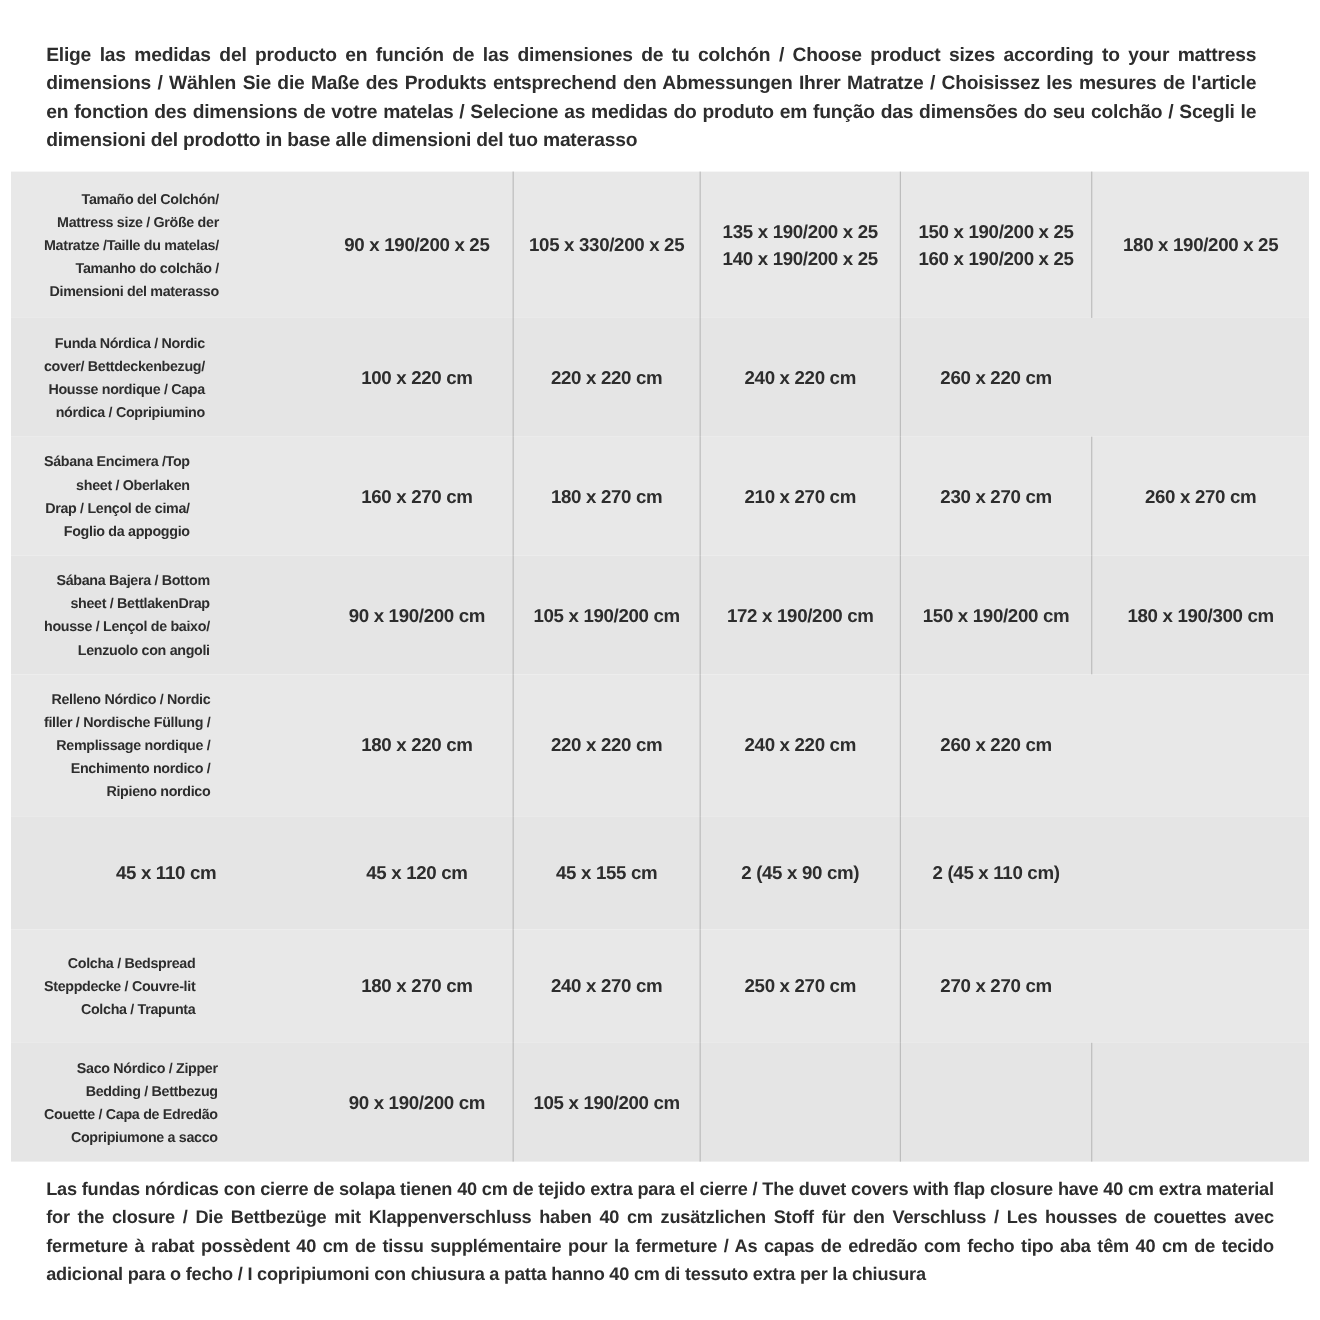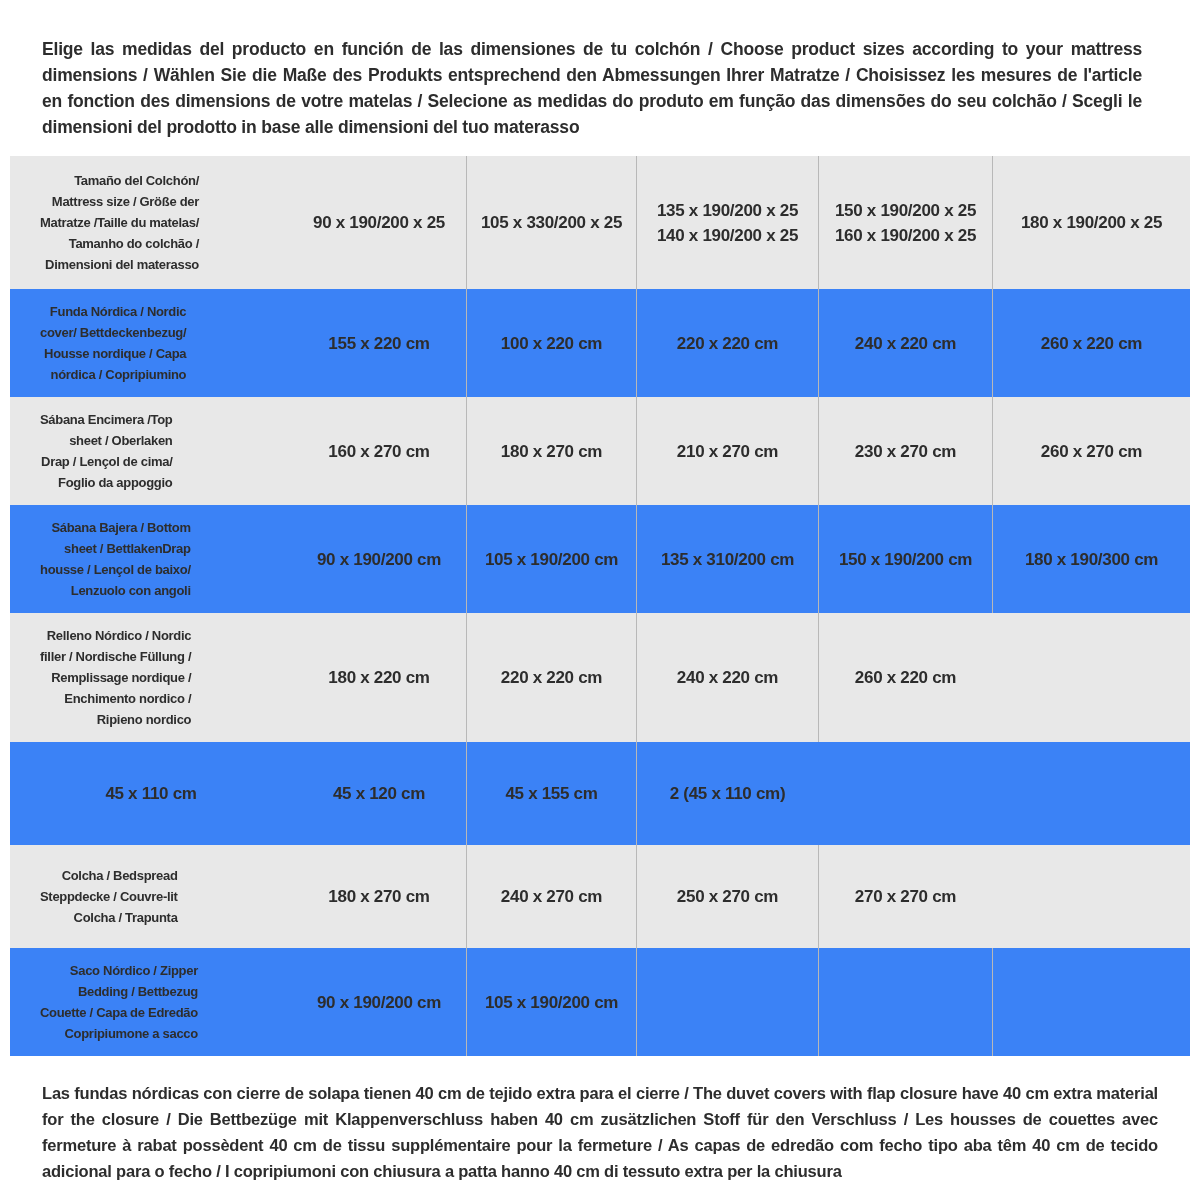--- a/index.html
+++ b/index.html
@@ -26,21 +26,21 @@
   .size-table {
     margin: 0 10px;
     width: 1180px;
   }
   .row {
     display: grid;
     grid-template-columns: 282px 174px 170px 182px 174px 198px;
     min-height: 103px;
   }
   .row.gray { background: #e8e8e8; }
-  .row.white { background: #3b82f6; }
+  .row.white { background: #e5e5e5; }
   .row.header { min-height: 133px; }
   .cell {
     display: flex;
     align-items: center;
     box-sizing: border-box;
     font-weight: bold;
     white-space: pre-line;
   }
   .cell.label {
     padding: 12px 8px 12px 30px;
@@ -54,21 +54,21 @@
     text-align: center;
     padding: 8px 4px;
     font-size: 17px;
     line-height: 25px;
     letter-spacing: -0.3px;
   }
   .row .cell:nth-child(n+3) {
     border-left: 1px solid #b8b8b8;
   }
   .footnote {
-    margin: 24px 42px 30px 42px;
+    margin: 12px 42px 30px 42px;
     font-size: 16.5px;
     font-weight: bold;
     line-height: 26px;
     text-align: justify;
     letter-spacing: -0.2px;
   }
 </style>
 </head>
 <body>
 
@@ -91,21 +91,20 @@
       <div class="cell val">150 x 190/200 x 25
 160 x 190/200 x 25</div>
       <div class="cell val">180 x 190/200 x 25</div>
     </div>
 
     <div class="row white">
       <div class="cell label">Funda Nórdica /  Nordic
 cover/ Bettdeckenbezug/
 Housse nordique  / Capa
 nórdica / Copripiumino</div>
-      <div class="cell val">155 x 220 cm</div>
       <div class="cell val">100 x 220 cm</div>
       <div class="cell val">220 x 220 cm</div>
       <div class="cell val">240 x 220 cm</div>
       <div class="cell val">260 x 220 cm</div>
     </div>
 
     <div class="row gray">
       <div class="cell label">Sábana Encimera /Top
 sheet / Oberlaken
 Drap / Lençol de cima/
@@ -117,41 +116,42 @@
       <div class="cell val">260 x 270 cm</div>
     </div>
 
     <div class="row white">
       <div class="cell label">Sábana Bajera / Bottom
 sheet / BettlakenDrap
 housse / Lençol de baixo/
 Lenzuolo con angoli</div>
       <div class="cell val">90 x 190/200 cm</div>
       <div class="cell val">105 x 190/200 cm</div>
-      <div class="cell val">135 x 310/200 cm</div>
+      <div class="cell val">172 x 190/200 cm</div>
       <div class="cell val">150 x 190/200 cm</div>
       <div class="cell val">180 x 190/300 cm</div>
     </div>
 
     <div class="row gray">
       <div class="cell label">Relleno Nórdico / Nordic
 filler / Nordische Füllung /
 Remplissage nordique /
 Enchimento nordico /
 Ripieno nordico</div>
       <div class="cell val">180 x 220 cm</div>
       <div class="cell val">220 x 220 cm</div>
       <div class="cell val">240 x 220 cm</div>
       <div class="cell val">260 x 220 cm</div>
     </div>
 
     <div class="row white">
       <div class="cell val">45 x 110 cm</div>
       <div class="cell val">45 x 120 cm</div>
       <div class="cell val">45 x 155 cm</div>
+      <div class="cell val">2 (45 x 90 cm)</div>
       <div class="cell val">2 (45 x 110 cm)</div>
     </div>
 
     <div class="row gray">
       <div class="cell label">Colcha / Bedspread
 Steppdecke / Couvre-lit
 Colcha / Trapunta</div>
       <div class="cell val">180 x 270 cm</div>
       <div class="cell val">240 x 270 cm</div>
       <div class="cell val">250 x 270 cm</div>

